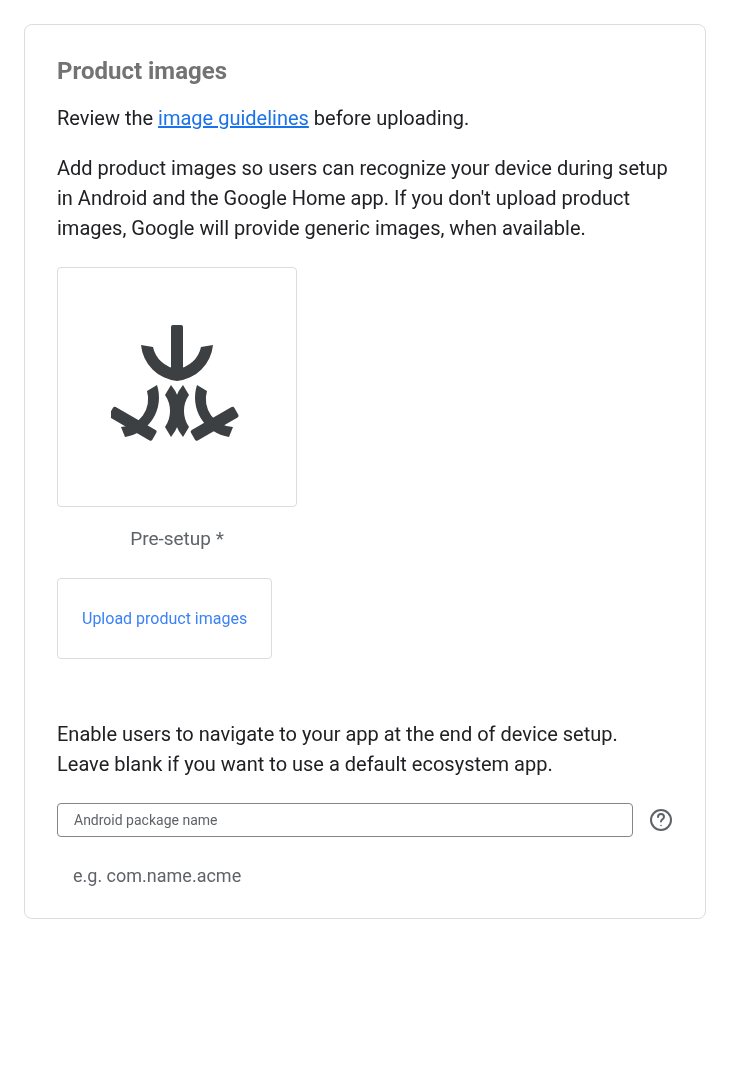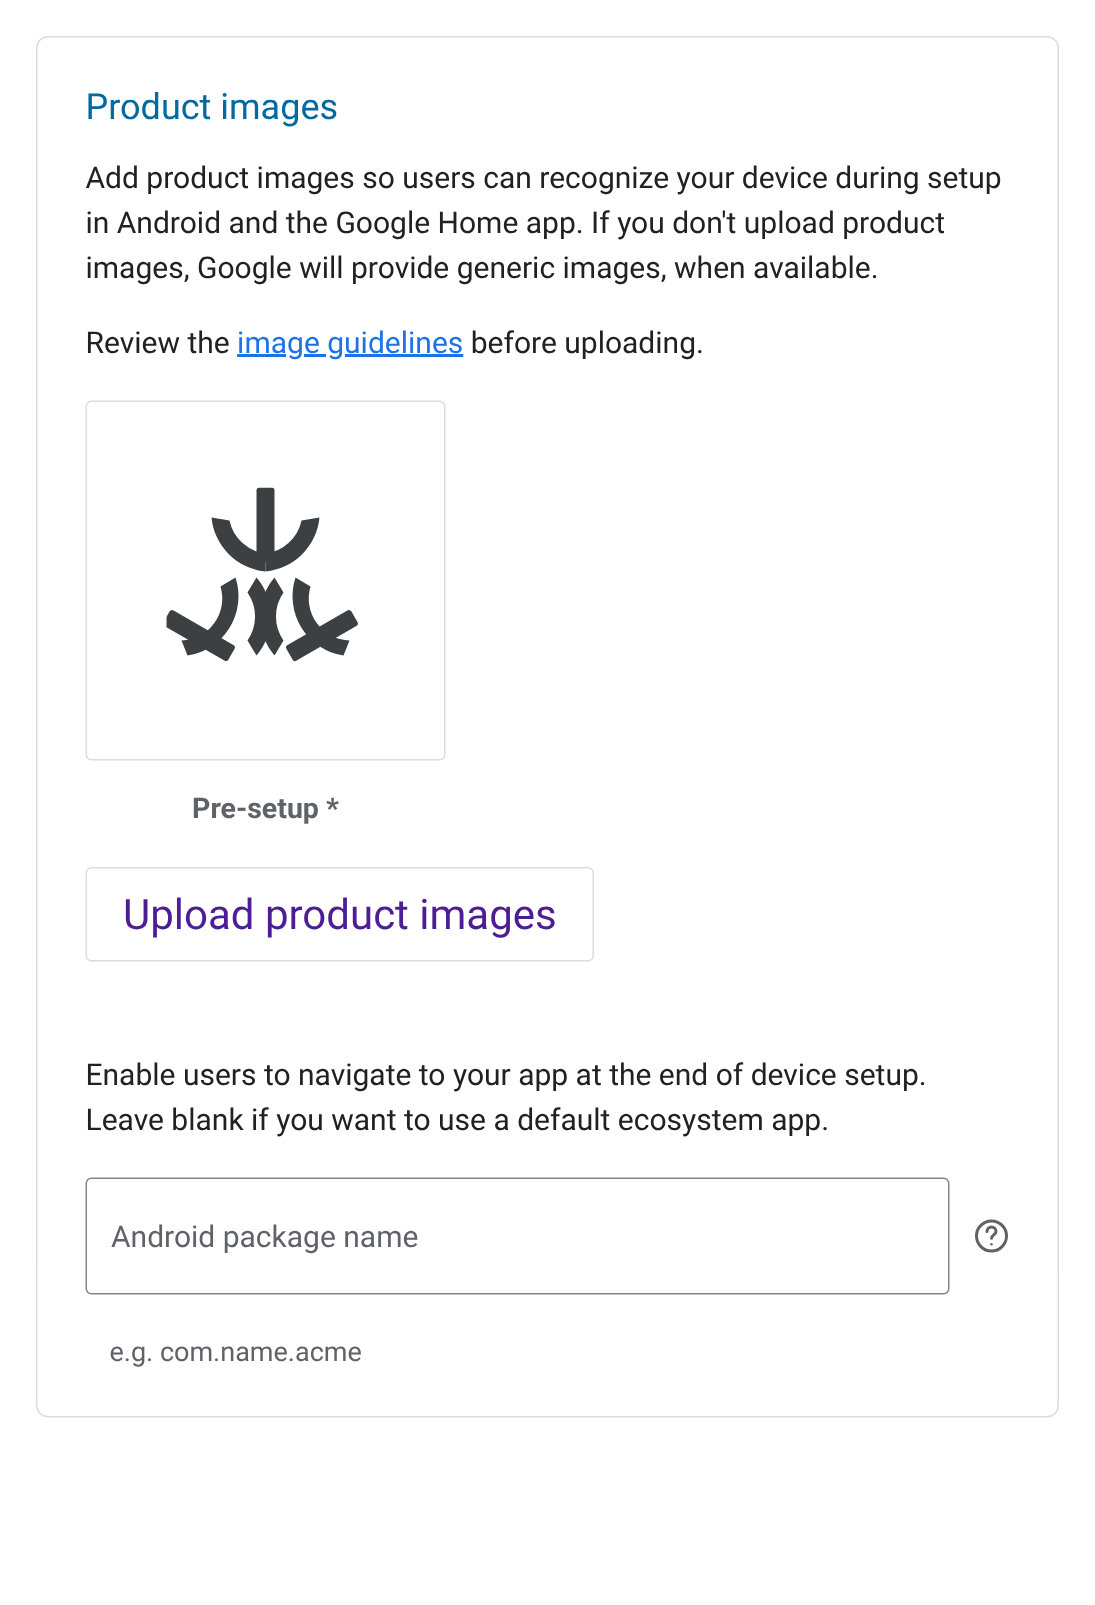--- a/index.html
+++ b/index.html
@@ -10,23 +10,23 @@
       color: #202124;
       width: 730px;
     }
     .card {
       border: 1px solid #dadce0;
       border-radius: 8px;
       padding: 32px;
     }
     .section-title {
       font-size: 24px;
-      font-weight: 400;
+      font-weight: 700;
       margin-bottom: 18px;
-      color: #0369a1;
+      color: #737373;
     }
     .section-desc {
       font-size: 20px;
       line-height: 1.5;
       color: #202124;
       margin-bottom: 20px;
     }
     .link {
       color: #1a73e8;
       text-decoration: underline;
@@ -35,43 +35,42 @@
     .image-row {
       display: flex;
       gap: 36px;
       margin-top: 24px;
       margin-bottom: 28px;
     }
     .image-slot {
       display: flex;
       flex-direction: column;
       align-items: center;
-      font-weight: bold;
     }
     .image-box {
       width: 240px;
       height: 240px;
       border: 1px solid #dadce0;
       border-radius: 4px;
       display: flex;
       align-items: center;
       justify-content: center;
       margin-bottom: 20px;
     }
     .image-caption {
       font-size: 19px;
       color: #5f6368;
     }
     .upload-btn {
       display: inline-block;
       border: 1px solid #dadce0;
       border-radius: 4px;
-      padding: 14px 24px;
-      font-size: 28px;
-      color: #4c1d95;
+      padding: 30px 24px;
+      font-size: 16px;
+      color: #3b82f6;
       background: #fff;
       cursor: pointer;
       font-family: inherit;
     }
     .section-gap {
       margin-top: 60px;
     }
     .input-row {
       display: flex;
       align-items: center;
@@ -79,22 +78,22 @@
       margin-top: 24px;
     }
     .text-input-wrap {
       position: relative;
       flex: 1;
     }
     .text-input {
       width: 100%;
       border: 1px solid #80868b;
       border-radius: 4px;
-      padding: 26px 16px;
-      font-size: 20px;
+      padding: 8px 16px;
+      font-size: 14px;
       font-family: inherit;
       color: #202124;
       background: #fff;
     }
     .text-input::placeholder {
       color: #5f6368;
     }
     .help-icon {
       width: 24px;
       height: 24px;
@@ -115,24 +114,24 @@
       height: 120px;
     }
   </style>
 </head>
 <body>
 
 <div class="card">
 
   <div>
     <h2 class="section-title">Product images</h2>
-    <p class="section-desc">Add product images so users can recognize your device during setup in Android and the Google Home app. If you don't upload product images, Google will provide generic images, when available.</p>
     <p class="section-desc">
       <span>Review the </span><a class="link">image guidelines</a><span> before uploading.</span>
     </p>
+    <p class="section-desc">Add product images so users can recognize your device during setup in Android and the Google Home app. If you don't upload product images, Google will provide generic images, when available.</p>
 
     <div class="image-row">
       <div class="image-slot">
         <div class="image-box">
           <span class="matter-icon">
             <svg viewBox="0 0 132 120" fill="none">
               <g fill="#3c4043">
                 <rect x="60" y="0" width="12" height="50" rx="2"></rect>
                 <path d="M 30 20 A 40 40 0 0 0 66 56 L 66 44 A 28 28 0 0 1 42 22 Z"></path>
                 <path d="M 102 20 A 40 40 0 0 1 66 56 L 66 44 A 28 28 0 0 0 90 22 Z"></path>

